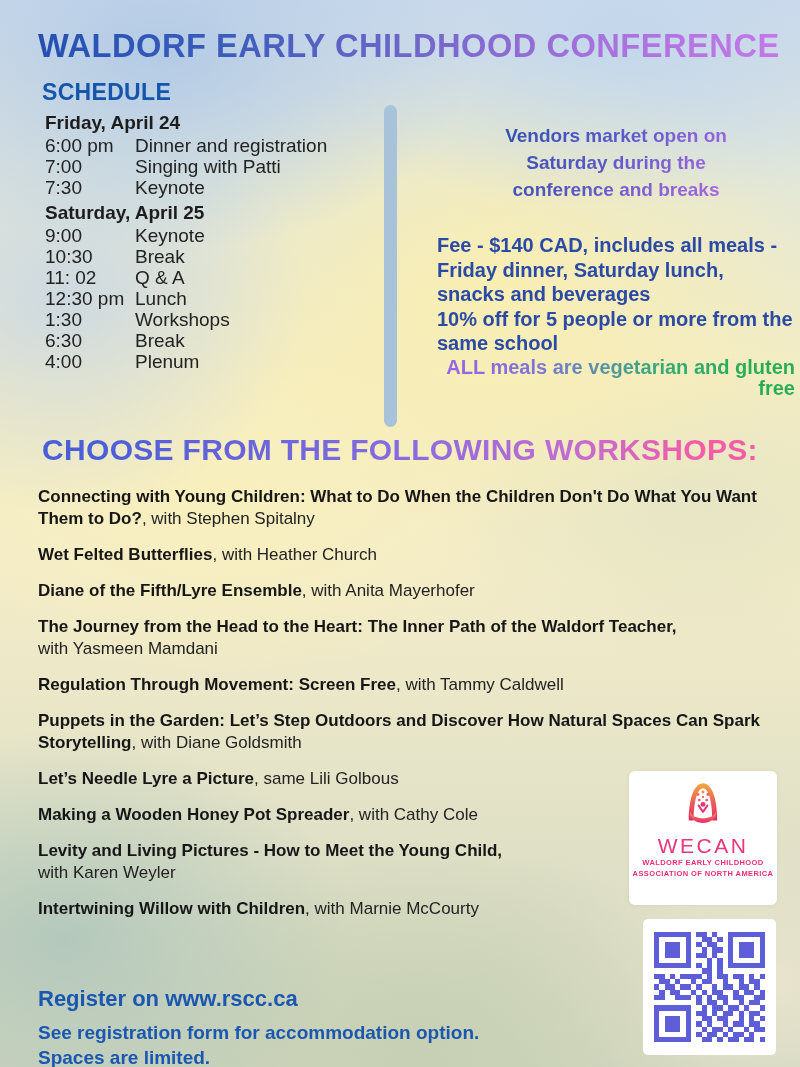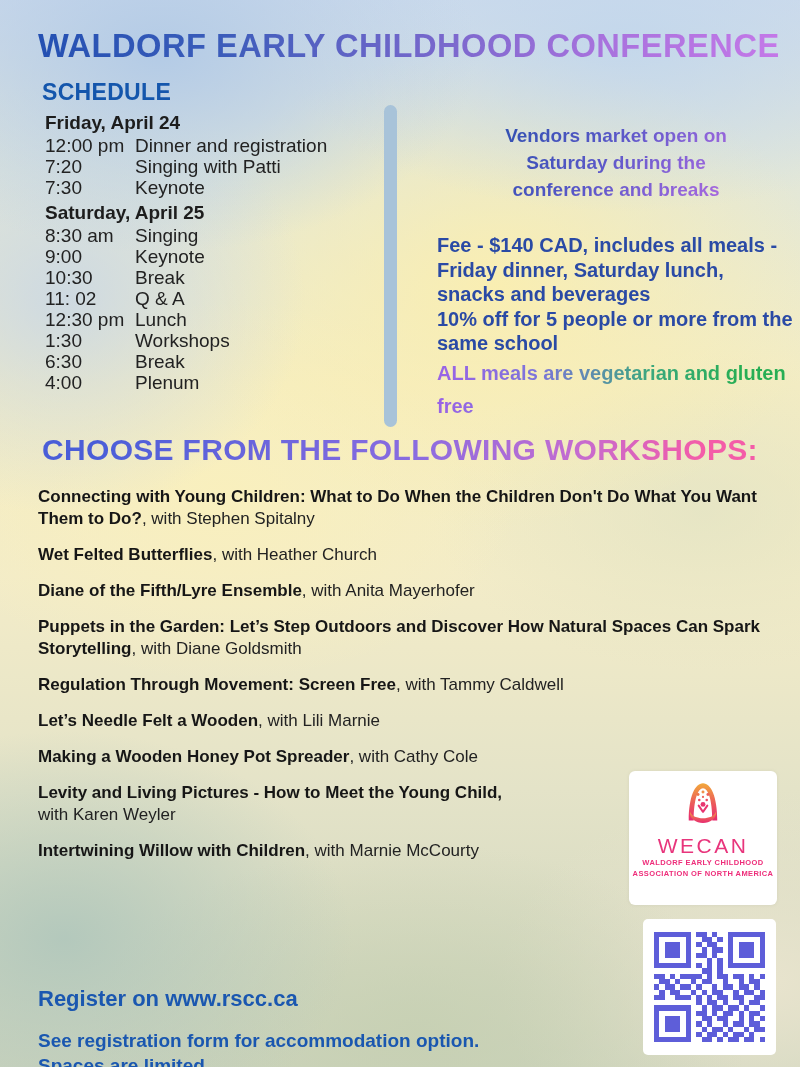--- a/index.html
+++ b/index.html
@@ -58,22 +58,23 @@
     background-image:linear-gradient(125deg,#2b4fae 0%,#5a58c8 45%,#8a63d8 72%,#b46ae0 100%);
   }
 
   .fee {
     position:absolute; left:437px; top:233px; width:358px;
     font-size:20px; font-weight:bold; color:#2a4aa5; line-height:24.5px;
   }
 
   .meals {
     position:absolute; left:437px; top:357px; width:358px;
-    font-size:20px; font-weight:bold; line-height:33px;
+    font-size:20px; font-weight:bold; line-height:21px;
     background-image:linear-gradient(90deg,#9a63e6 0%,#7d74da 28%,#3aa87c 60%,#27ae54 85%);
+    text-align:right;
   }
 
   .workshops-heading {
     position:absolute; left:0; top:433px; width:100%; text-align:center;
     font-size:30px; font-weight:bold; letter-spacing:.3px; white-space:nowrap;
     background-image:linear-gradient(90deg,#4a5ed8 12%,#8a6ce0 52%,#c46cd0 72%,#f45ca8 88%);
   }
 
   .workshop-list { position:absolute; left:38px; top:486px; width:748px; font-size:17px; line-height:22px; }
   .witem { margin-bottom:14px; color:#222; }
@@ -90,54 +91,50 @@
   .logo-sub  { font-size:7.5px; font-weight:bold; color:#ee2d7a; letter-spacing:.4px; line-height:11px; }
 
   .qr-box {
     position:absolute; left:643px; top:919px; width:133px; height:136px;
     background:#fff; border-radius:5px; display:flex; align-items:center; justify-content:center;
   }
   .qr-grid { display:grid; grid-template-columns:repeat(21,1fr); grid-template-rows:repeat(21,1fr); width:111px; height:111px; }
   .qm { background:#5e5ed9; }
 
   .footer { position:absolute; left:38px; top:986px; color:#1a57b0; }
-  .reg1 { font-size:22px; font-weight:bold; line-height:26px; margin-bottom:16px; }
+  .reg1 { font-size:22px; font-weight:bold; line-height:26px; margin-bottom:8px; }
   .reg2 { font-size:19px; font-weight:bold; line-height:25px; }
 </style>
 </head>
 <body>
 
 <div class="poster">
 
   <h1 class="title grad-text">WALDORF EARLY CHILDHOOD CONFERENCE</h1>
 
   <div class="schedule-heading">SCHEDULE</div>
 
   <div class="sched sched-fri">
     <div class="day">Friday, April 24</div>
     <div class="srow">
-      <span class="stime">12:00 pm</span>
+      <span class="stime">6:00 pm</span>
       <span class="sevent">Dinner and registration</span>
     </div>
     <div class="srow">
-      <span class="stime">7:20</span>
+      <span class="stime">7:00</span>
       <span class="sevent">Singing with Patti</span>
     </div>
     <div class="srow">
       <span class="stime">7:30</span>
       <span class="sevent">Keynote</span>
     </div>
   </div>
 
   <div class="sched sched-sat">
     <div class="day">Saturday,  April 25</div>
-    <div class="srow">
-      <span class="stime">8:30 am</span>
-      <span class="sevent">Singing</span>
-    </div>
     <div class="srow">
       <span class="stime">9:00</span>
       <span class="sevent">Keynote</span>
     </div>
     <div class="srow">
       <span class="stime">10:30</span>
       <span class="sevent">Break</span>
     </div>
     <div class="srow">
       <span class="stime">11: 02</span>
@@ -178,27 +175,30 @@
     <div class="witem">
       <span class="wt">Connecting with Young Children: What to Do When the Children Don't Do What You Want Them to Do?</span><span class="wp">, with Stephen Spitalny</span>
     </div>
     <div class="witem">
       <span class="wt">Wet Felted Butterflies</span><span class="wp">, with Heather Church</span>
     </div>
     <div class="witem">
       <span class="wt">Diane of the Fifth/Lyre Ensemble</span><span class="wp">, with Anita Mayerhofer</span>
     </div>
     <div class="witem">
+      <span class="wt">The Journey from the Head to the Heart: The Inner Path of the Waldorf Teacher,</span> <span class="wp block">with Yasmeen Mamdani</span>
+    </div>
+    <div class="witem">
+      <span class="wt">Regulation Through Movement: Screen Free</span><span class="wp">, with Tammy Caldwell</span>
+    </div>
+    <div class="witem">
       <span class="wt">Puppets in the Garden: Let’s Step Outdoors and Discover How Natural Spaces Can Spark Storytelling</span><span class="wp">, with Diane Goldsmith</span>
     </div>
     <div class="witem">
-      <span class="wt">Regulation Through Movement: Screen Free</span><span class="wp">, with Tammy Caldwell</span>
-    </div>
-    <div class="witem">
-      <span class="wt">Let’s Needle Felt a Wooden</span><span class="wp">, with Lili Marnie</span>
+      <span class="wt">Let’s Needle Lyre a Picture</span><span class="wp">, same Lili Golbous</span>
     </div>
     <div class="witem">
       <span class="wt">Making a Wooden Honey Pot Spreader</span><span class="wp">, with Cathy Cole</span>
     </div>
     <div class="witem">
       <span class="wt">Levity and Living Pictures - How to Meet the Young Child,</span> <span class="wp block">with Karen Weyler</span>
     </div>
     <div class="witem">
       <span class="wt">Intertwining Willow with Children</span><span class="wp">, with Marnie McCourty</span>
     </div>

